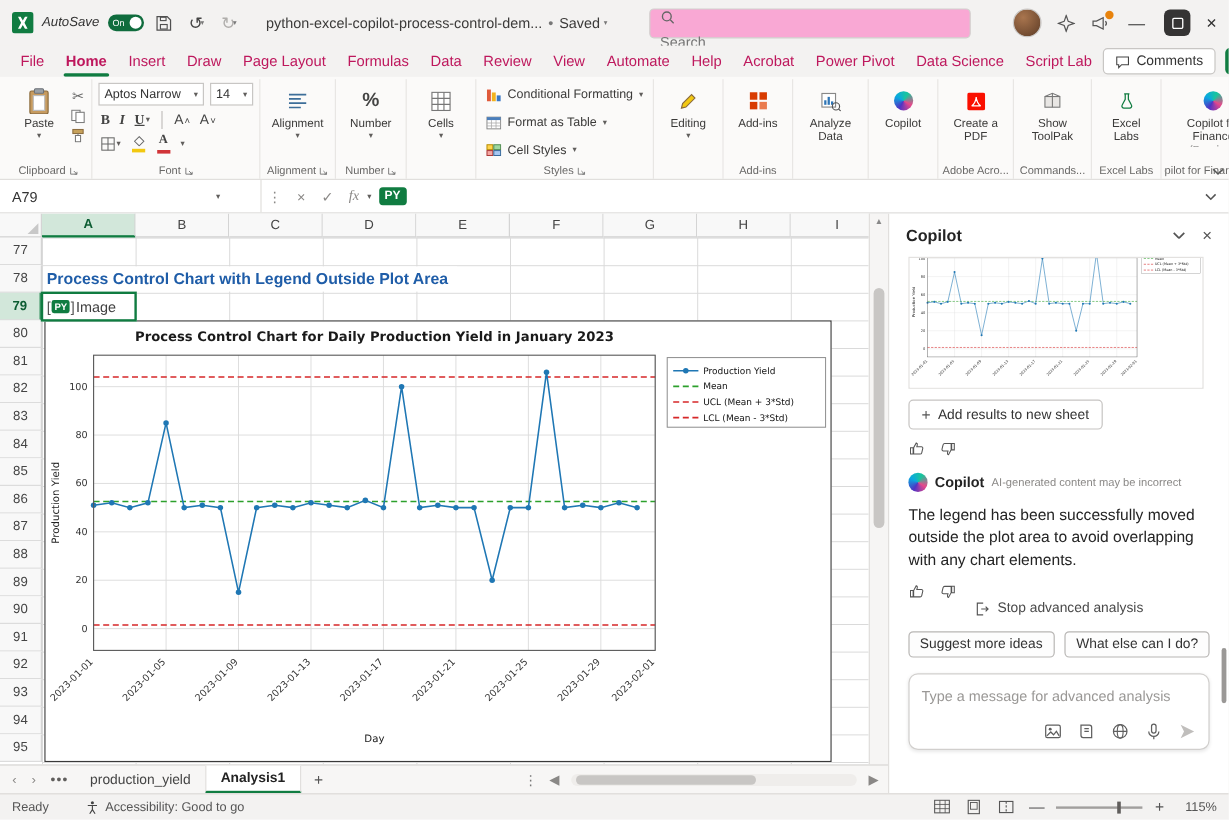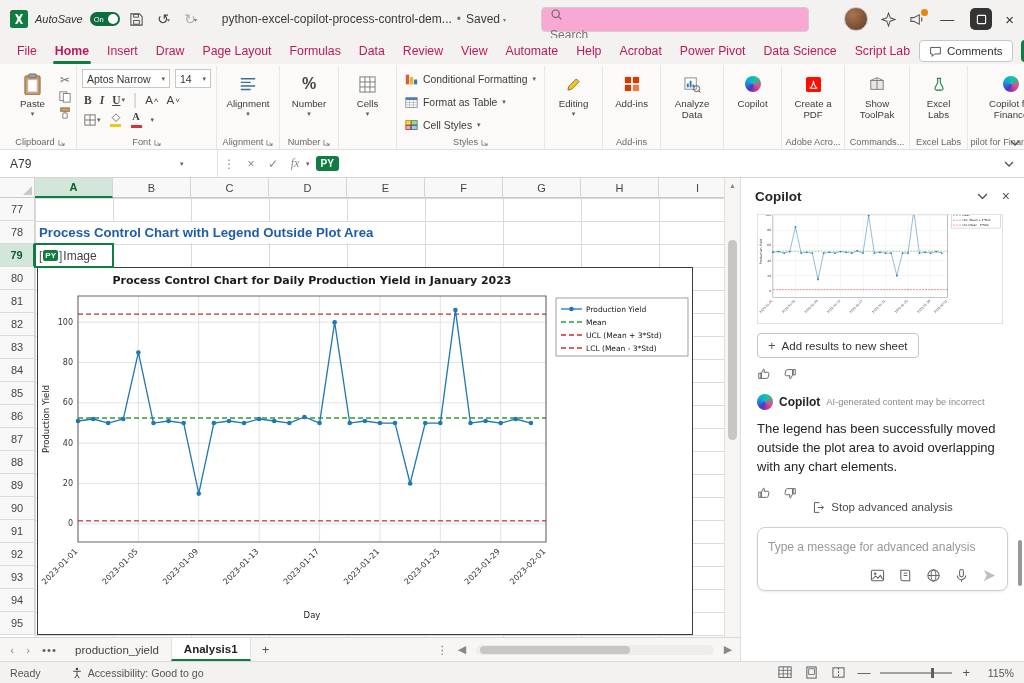--- a/index.html
+++ b/index.html
@@ -821,20 +821,24 @@
       </div>
       <div class="stop-row">
         <span>
             <svg width="13" viewBox="0 0 16 16">
               <path d="M9 2H3v12h6" fill="none" stroke="#555" stroke-width="1.2"></path>
               <path d="M7 8h7M11.5 5.5L14 8l-2.5 2.5" fill="none" stroke="#555" stroke-width="1.2"></path>
             </svg>
           </span>
         <span>Stop advanced analysis</span>
       </div>
+      <div class="chips-row" id="copilot-chips">
+          <div class="chip">Suggest more ideas</div>
+          <div class="chip">What else can I do?</div>
+        </div>
       <div class="input-card">
         <input placeholder="Type a message for advanced analysis" style="">
         <div class="input-icons">
           <span>
               <svg width="15" viewBox="0 0 16 16">
                 <rect x="1.5" y="2.5" width="13" height="11" rx="1.5" fill="none" stroke="#5f5f5f" stroke-width="1.1"></rect>
                 <circle cx="5.5" cy="6" r="1.3" fill="#5f5f5f"></circle>
                 <path d="M2.5 12l3.5-3.5 2.5 2.5 2.5-3 2.5 4" fill="none" stroke="#5f5f5f" stroke-width="1.1"></path>
               </svg>
             </span>

